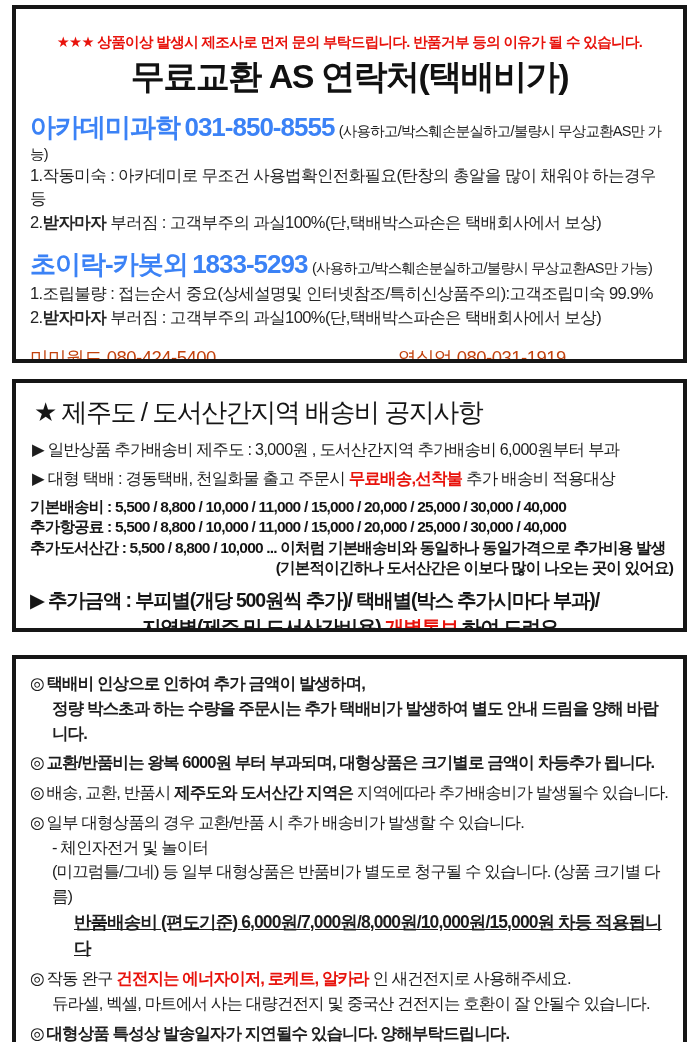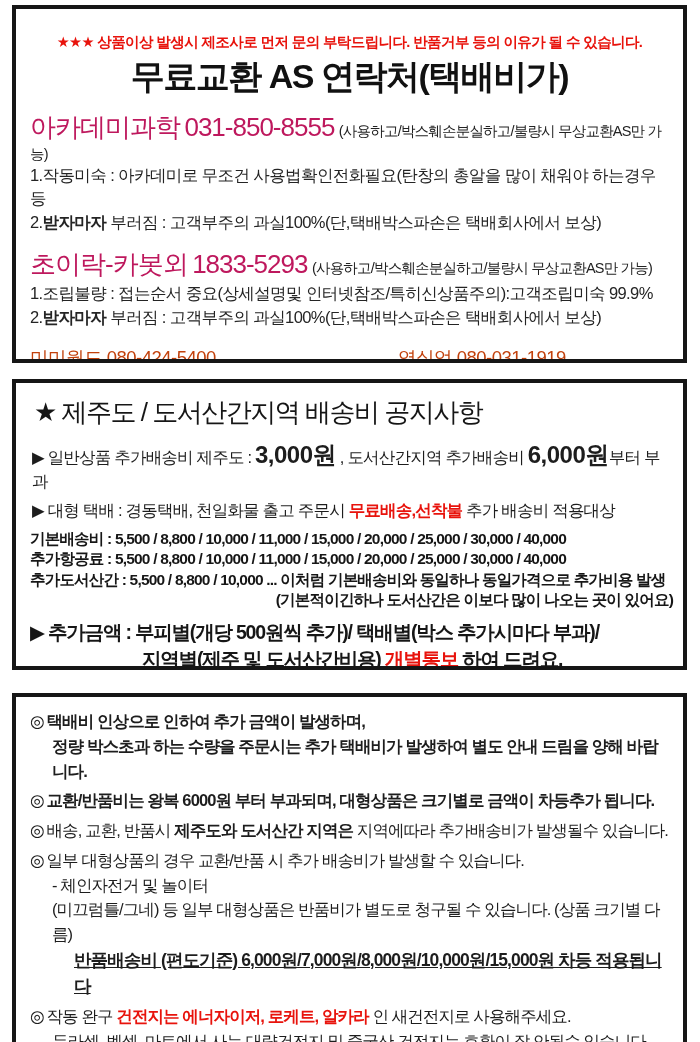--- a/index.html
+++ b/index.html
@@ -4,44 +4,44 @@
 <style>
   * { box-sizing: border-box; }
   html, body { margin: 0; padding: 0; }
   body {
     width: 700px; height: 1042px; background: #ffffff;
     font-family: "Liberation Sans", "DejaVu Sans", sans-serif;
     color: #1d1d1d; overflow: hidden;
   }
   .box { border: 4px solid #161616; background: #fff; overflow: hidden; }
   #box1 { margin: 5px 13px 0 12px; height: 358px; padding: 24px 14px 10px; }
-  #box2 { margin: 16px 13px 0 12px; height: 291px; padding: 8px 10px; }
+  #box2 { margin: 16px 13px 0 12px; height: 253px; padding: 8px 10px; }
   #box3 { margin: 23px 13px 0 12px; height: 482px; padding: 12px 14px; }
 
   .red  { color: var(--red, #e8130c); }
   .b { font-weight: bold; }
 
   
   .warning { color: var(--red, #e8130c); font-weight: bold; text-align: center;
              font-size: 14.5px; letter-spacing: -0.6px; }
   .as-title { font-size: 34px; font-weight: bold; text-align: center;
               letter-spacing: -1.5px; margin: 2px 0 10px; color: #111; }
-  .vendor-head { font-size: 26px; font-weight: normal; letter-spacing: -1px; color: #be185d; }
+  .vendor-head { font-size: 26px; font-weight: bold; letter-spacing: -1px; color: #3b82f6; }
   .vendor-cond { font-size: 14.5px; font-weight: normal; letter-spacing: -0.8px; color: #222; }
   .vline { font-size: 16.5px; letter-spacing: -0.6px; line-height: 1.42; color: #242424; }
   .vendor2 { margin-top: 13px; }
   .phones { margin-top: 15px; display: flex; font-size: 18.5px;
             letter-spacing: -0.5px; color: #c2410c; }
   .pcol-left { width: 368px; }
   .phone-item { line-height: 1.5; }
 
   
   .jeju-title { font-size: 26px; letter-spacing: -1.5px; margin: 4px 0 9px 8px; color: #161616; }
   .jline { font-size: 16.5px; margin: 7px 0 7px 6px; letter-spacing: -0.8px; color: #1d1d1d; }
-  .fee-big { font-size: 24px; font-weight: bold; letter-spacing: -0.5px; }
+  .fee-big { font-size: 16px; font-weight: normal; letter-spacing: -0.5px; }
   .feeline { font-size: 15.5px; font-weight: bold; letter-spacing: -0.8px;
              line-height: 1.32; margin-left: 4px; color: #161616; }
   .fee-note { text-align: right; font-weight: bold; font-size: 15.5px;
               letter-spacing: -0.8px; color: #161616; }
   .extra { font-size: 19.5px; font-weight: bold; letter-spacing: -1.2px;
            margin: 8px 0 0 4px; color: #161616; }
   .extra2 { margin: 0 0 0 116px; }
 
   
   .note { font-size: 16.5px; letter-spacing: -0.9px; line-height: 1.5; color: #1d1d1d; }

